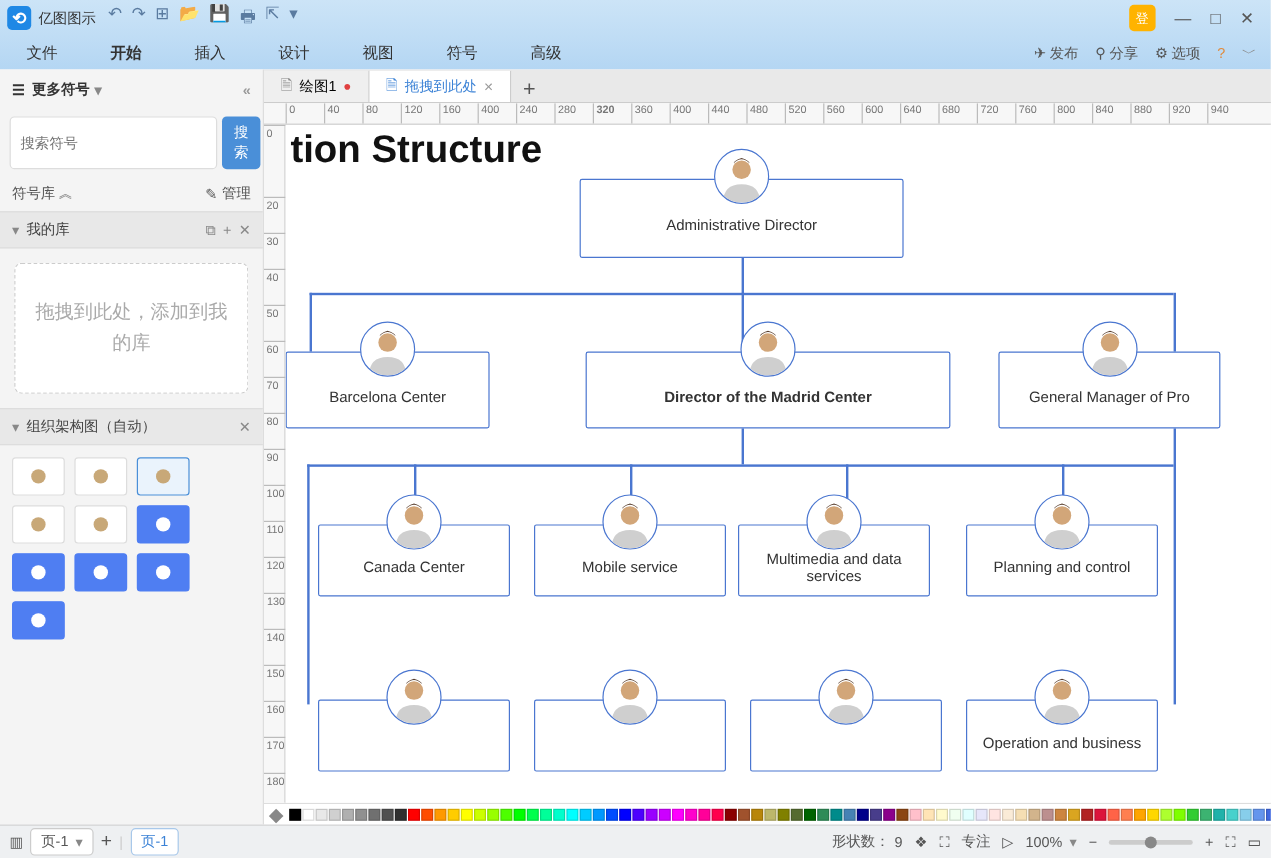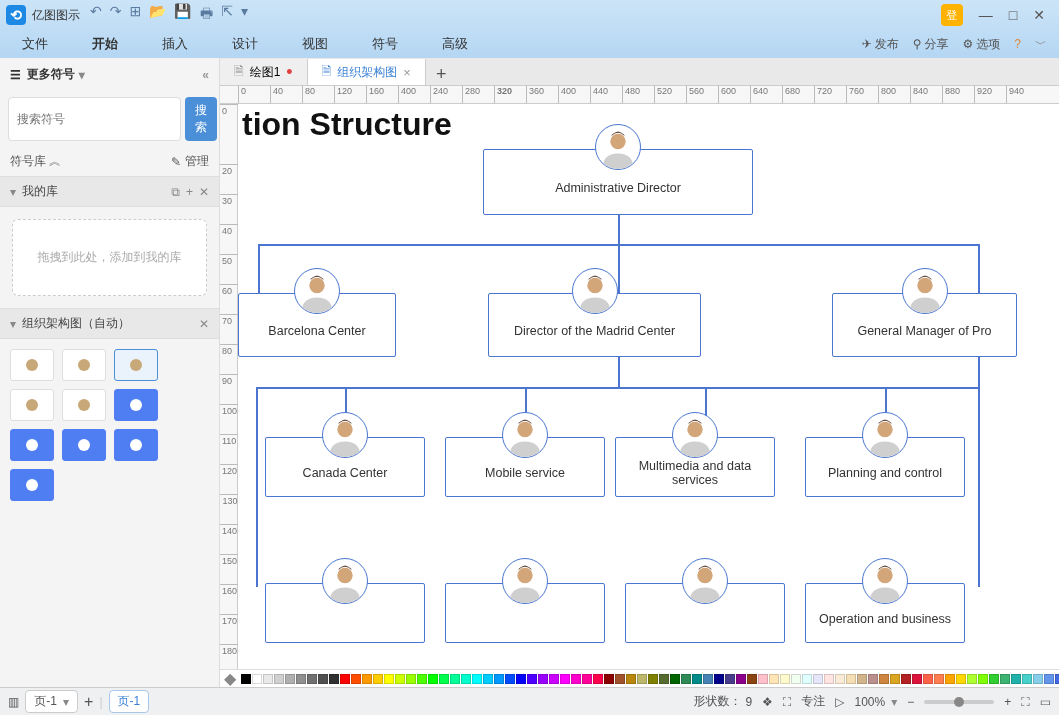--- a/index.html
+++ b/index.html
@@ -30,21 +30,21 @@
 .sidebar { width: 220px; background: #f4f4f4; border-right: 1px solid #ddd; display: flex; flex-direction: column; font-size: 12px; }
 .sidebar-header { display: flex; align-items: center; padding: 8px 10px; font-weight: bold; color: #333; }
 .sidebar-header .collapse { margin-left: auto; color: #999; cursor: pointer; }
 .search-row { display: flex; padding: 6px 8px; gap: 4px; }
 .search-row input { flex: 1; border: 1px solid #ddd; border-radius: 4px; padding: 5px 8px; font-size: 12px; background: #fff; }
 .search-row button { background: #4a8fd8; color: #fff; border: none; border-radius: 4px; padding: 5px 10px; font-size: 12px; cursor: pointer; }
 .lib-row { display: flex; align-items: center; padding: 6px 10px; color: #555; }
 .lib-row .right { margin-left: auto; display: flex; gap: 4px; align-items: center; cursor: pointer; }
 .section-header { display: flex; align-items: center; padding: 6px 10px; background: #e8e8e8; border-top: 1px solid #ddd; border-bottom: 1px solid #ddd; color: #444; }
 .section-header .tools { margin-left: auto; display: flex; gap: 6px; color: #888; }
-.drop-zone { margin: 12px; padding: 28px 10px; border: 1px dashed #ccc; border-radius: 6px; background: #fff; text-align: center; color: #aaa; font-size: 12px; line-height: 1.6; }
+.drop-zone { margin: 12px; padding: 28px 10px; border: 1px dashed #ccc; border-radius: 6px; background: #fff; text-align: center; color: #aaa; font-size: 16px; line-height: 1.6; }
 .shape-grid { display: flex; flex-wrap: wrap; gap: 8px; padding: 10px; }
 .shape-thumb { width: 44px; height: 32px; background: #fff; border: 1px solid #ddd; border-radius: 3px; display: flex; align-items: center; justify-content: center; }
 .shape-thumb.blue { background: #4f7ef2; border-color: #4f7ef2; }
 .shape-thumb.sel { border-color: #4a8fd8; background: #eaf3fc; }
 .shape-thumb .mini { width: 12px; height: 12px; border-radius: 50%; background: #c8a878; }
 
 
 .main { flex: 1; display: flex; flex-direction: column; position: relative; }
 .doc-tabs { height: 28px; background: #e9e9e9; display: flex; align-items: flex-end; border-bottom: 1px solid #ccc; font-size: 12px; }
 .doc-tab { height: 26px; padding: 0 14px; display: flex; align-items: center; gap: 6px; border-right: 1px solid #ccc; background: #efefef; cursor: pointer; }
@@ -213,21 +213,21 @@
 
   <div class="main">
     <div class="doc-tabs">
       <div class="doc-tab">
         <span class="ico" style="color:#888">🗎</span>
         <span>绘图1</span>
         <span class="dot">•</span>
       </div>
       <div class="doc-tab active">
         <span class="ico" style="color:#3b82d6">🗎</span>
-        <span>组织架构图</span>
+        <span>拖拽到此处</span>
         <span class="close">×</span>
       </div>
       <div class="tab-add">+</div>
       <div style="flex:1"></div>
 
     </div>
 
     <div class="hruler" id="hruler">
         <div class="tick" style="left: 18px;">0</div>
         <div class="tick" style="left: 50px;">40</div>
@@ -295,29 +295,29 @@
         <div class="connector" style="left:647px;top:283px;width:1.5px;height:50px"></div>
         <div class="connector" style="left:740px;top:253px;width:1.5px;height:230px"></div>
       <div class="org-node" style="left: 245px; top: 45px; width: 270px; height: 66px;">
             <div class="avatar"><svg viewBox="0 0 40 40">
                 <circle cx="20" cy="15" r="7" fill="#d2a679"></circle>
                 <path d="M6 40 Q6 26 20 26 Q34 26 34 40 Z" fill="#cfcfcf"></path>
                 <path d="M14 10 Q20 4 26 10 Q26 8 20 6 Q14 8 14 10" fill="#5a4030"></path>
               </svg></div>
             <span>Administrative Director</span>
           </div>
-          <div class="org-node" style="left: 0px; top: 189px; width: 158px; height: 64px;">
+          <div class="org-node" style="left: 0px; top: 189px; width: 170px; height: 64px;">
             <div class="avatar"><svg viewBox="0 0 40 40">
                 <circle cx="20" cy="15" r="7" fill="#d2a679"></circle>
                 <path d="M6 40 Q6 26 20 26 Q34 26 34 40 Z" fill="#cfcfcf"></path>
                 <path d="M14 10 Q20 4 26 10 Q26 8 20 6 Q14 8 14 10" fill="#5a4030"></path>
               </svg></div>
             <span>Barcelona Center</span>
           </div>
-          <div class="org-node" style="left: 250px; top: 189px; width: 213px; height: 64px;">
+          <div class="org-node" style="left: 250px; top: 189px; width: 304px; height: 64px; font-weight: bold;">
             <div class="avatar"><svg viewBox="0 0 40 40">
                 <circle cx="20" cy="15" r="7" fill="#d2a679"></circle>
                 <path d="M6 40 Q6 26 20 26 Q34 26 34 40 Z" fill="#cfcfcf"></path>
                 <path d="M14 10 Q20 4 26 10 Q26 8 20 6 Q14 8 14 10" fill="#5a4030"></path>
               </svg></div>
             <span>Director of the Madrid Center</span>
           </div>
           <div class="org-node" style="left: 594px; top: 189px; width: 185px; height: 64px;">
             <div class="avatar"><svg viewBox="0 0 40 40">
                 <circle cx="20" cy="15" r="7" fill="#d2a679"></circle>

